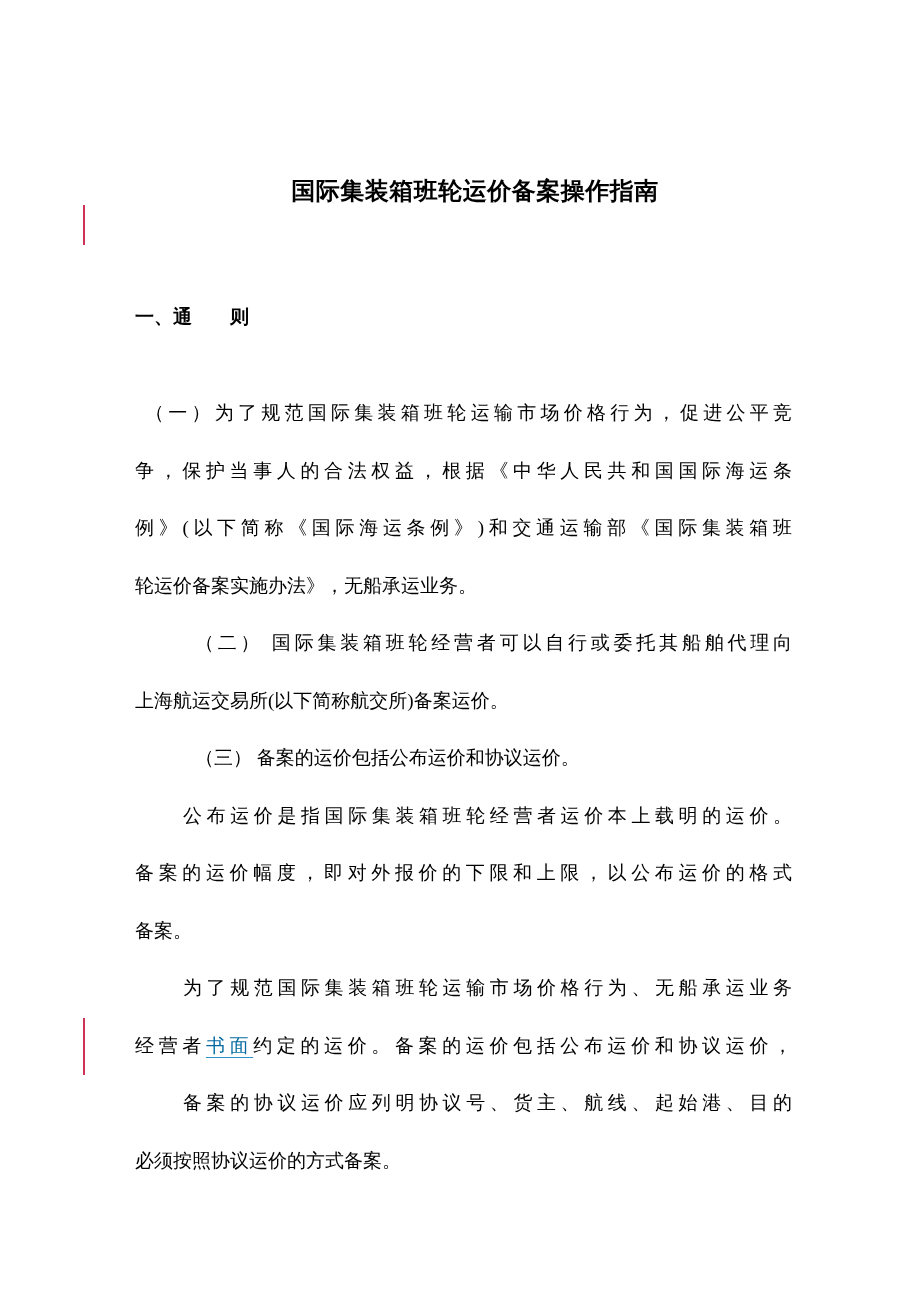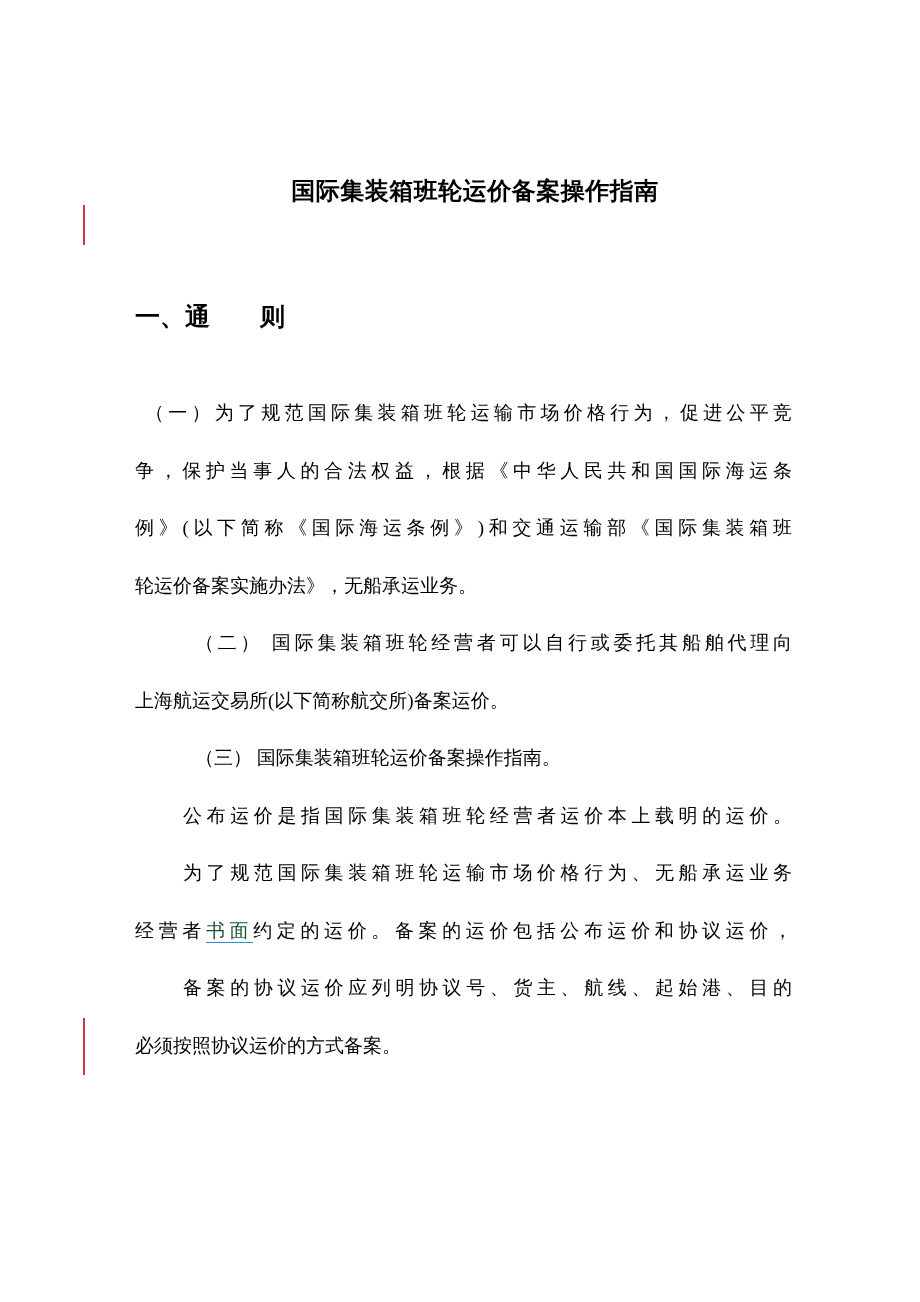--- a/index.html
+++ b/index.html
@@ -34,21 +34,21 @@
     width: 2px;
     background: #cc3355;
   }
   .revbar-1 { left: 83px; top: 205px; height: 40px; }
   .revbar-2 { left: 83px; top: 1018px; height: 57px; }
   .section-heading {
     position: absolute;
     top: 300px;
     left: 135px;
     margin: 0;
-    font-size: 25px;
+    font-size: 19px;
     font-weight: bold;
     line-height: 34px;
   }
   .doc-body {
     position: absolute;
     top: 384px;
     left: 135px;
     width: 657px;
   }
   .line {
@@ -61,21 +61,21 @@
   }
   .line.j {
     text-align: justify;
     text-align-last: justify;
     text-justify: inter-character;
   }
   .ti-half  { text-indent: 10px; }
   .ti-paren { text-indent: 60px; }
   .ti-2     { text-indent: 48px; }
   .doclink {
-    color: #14532d;
+    color: #0369a1;
     text-decoration: underline;
     text-decoration-color: #2e93c9;
     text-underline-offset: 5px;
     cursor: pointer;
   }
 </style>
 </head>
 <body>
 
 <div class="page">
@@ -89,23 +89,25 @@
   <div class="doc-body">
 
     <div class="line j ti-half">（一）为了规范国际集装箱班轮运输市场价格行为，促进公平竞</div>
     <div class="line j">争，保护当事人的合法权益，根据《中华人民共和国国际海运条</div>
     <div class="line j">例》(以下简称《国际海运条例》)和交通运输部《国际集装箱班</div>
     <div class="line">轮运价备案实施办法》，无船承运业务。</div>
 
     <div class="line j ti-paren">（二） 国际集装箱班轮经营者可以自行或委托其船舶代理向</div>
     <div class="line">上海航运交易所(以下简称航交所)备案运价。</div>
 
-    <div class="line ti-paren">（三） 国际集装箱班轮运价备案操作指南。</div>
+    <div class="line ti-paren">（三） 备案的运价包括公布运价和协议运价。</div>
 
     <div class="line j ti-2">公布运价是指国际集装箱班轮经营者运价本上载明的运价。</div>
+    <div class="line j">备案的运价幅度，即对外报价的下限和上限，以公布运价的格式</div>
+    <div class="line">备案。</div>
 
     <div class="line j ti-2">为了规范国际集装箱班轮运输市场价格行为、无船承运业务</div>
     <div class="line j"><span>经营者</span><a class="doclink">书面</a><span>约定的运价。备案的运价包括公布运价和协议运价，</span></div>
     <div class="line j ti-2">备案的协议运价应列明协议号、货主、航线、起始港、目的</div>
 
     <div class="line">必须按照协议运价的方式备案。</div>
 
   </div>
 
   <div class="revbar revbar-2"></div>

